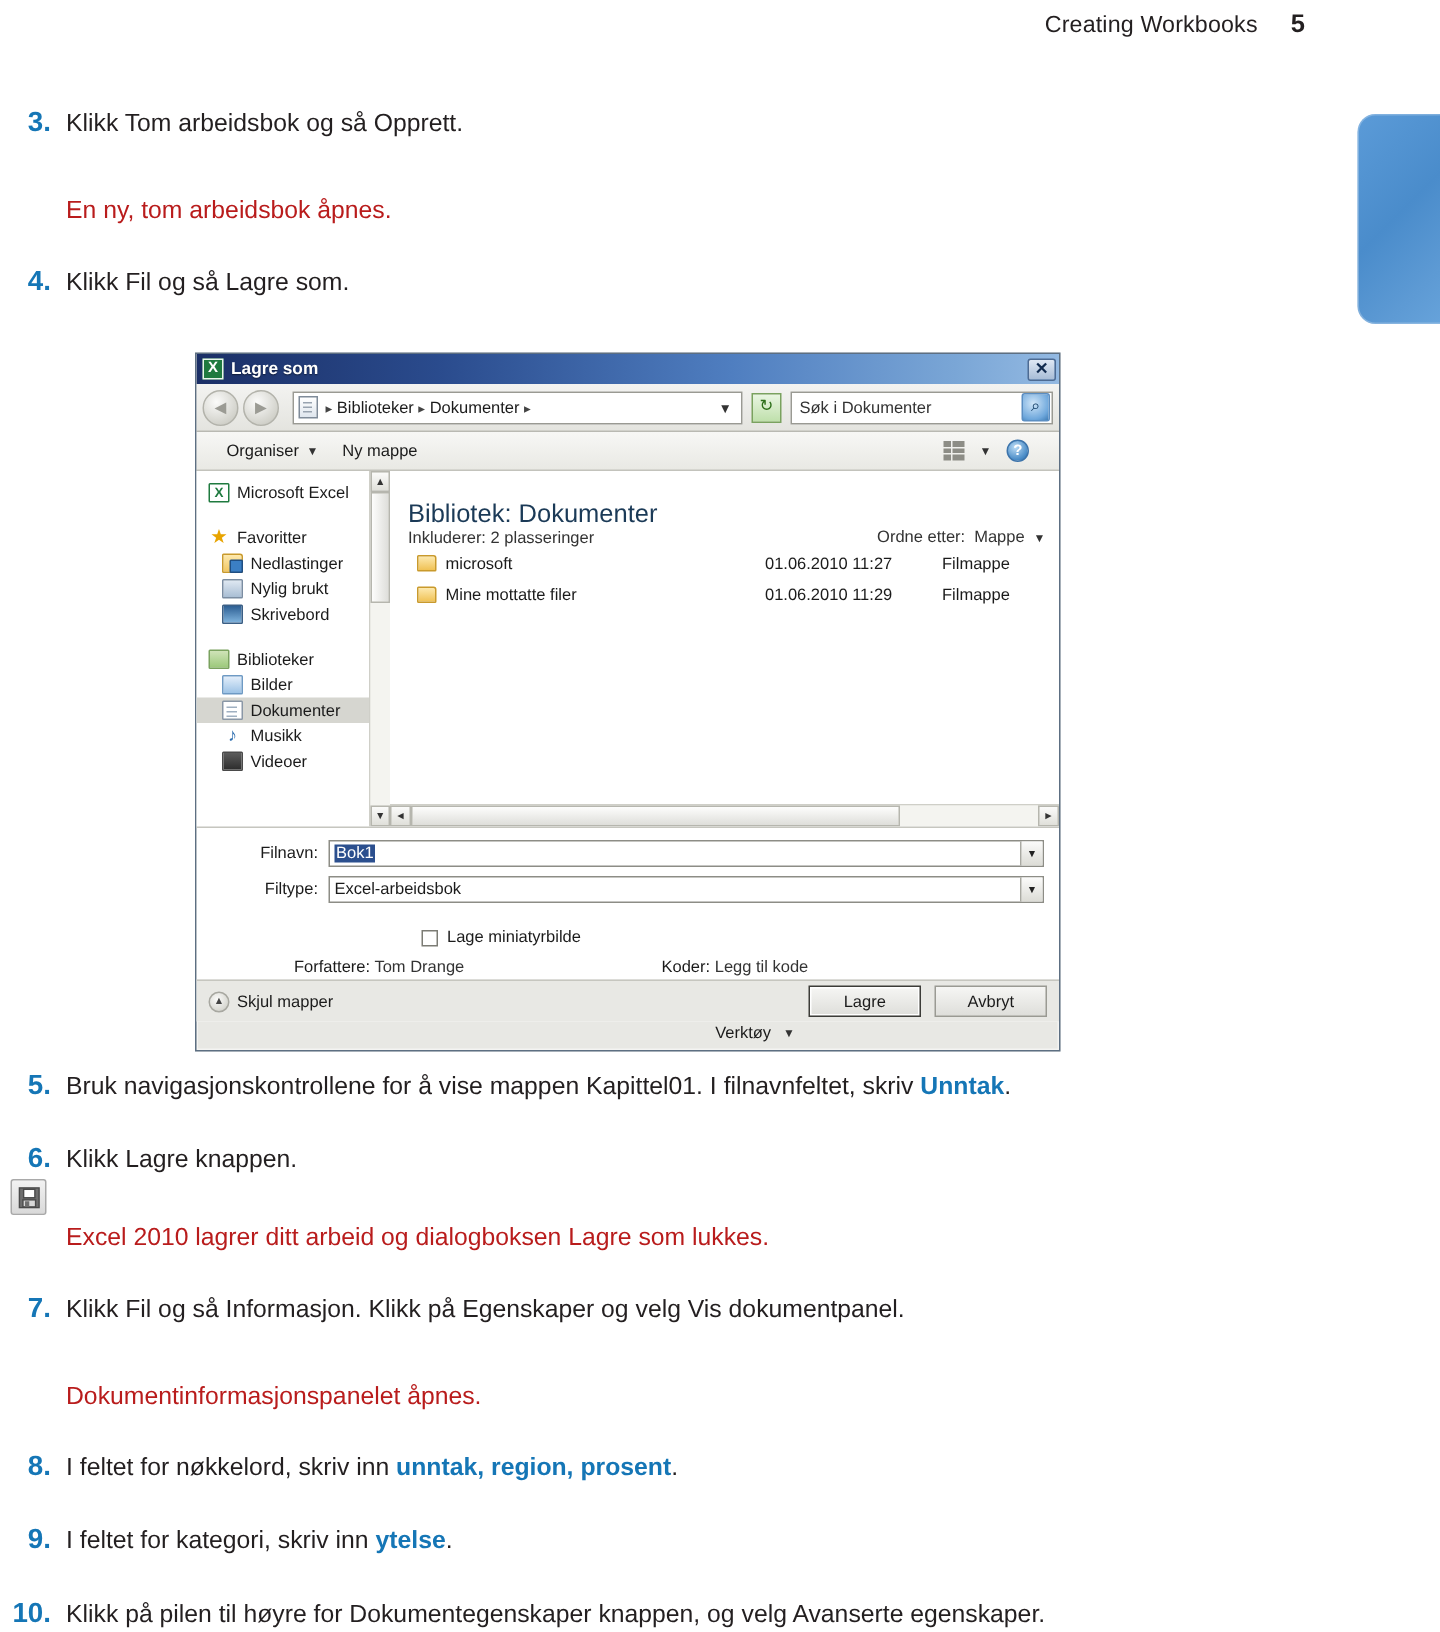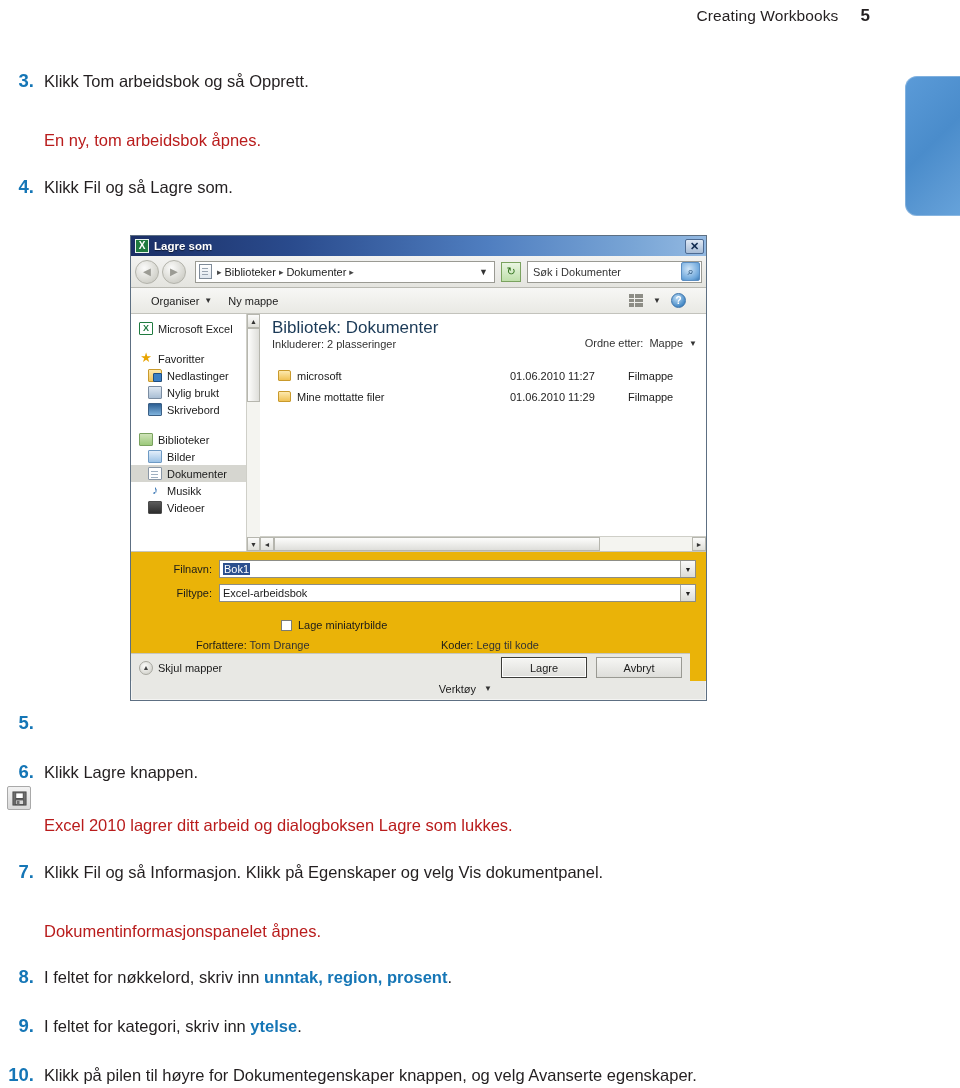--- a/index.html
+++ b/index.html
@@ -270,21 +270,21 @@
     border:1px solid #b6b6ae; display:flex;align-items:center;justify-content:center;
     font-size:7px; color:#333; line-height:1;
   }
   .vs-track{flex:1; background:#f4f4f0;}
   .vs-thumb{height:74px;margin:0 0; background:linear-gradient(to right,#fdfdfc,#dededa); border:1px solid #b6b6ae;}
 
   
   #dlg-content { flex:1; background:#fff; display:flex; flex-direction:column; position:relative; }
   #lib-header {
     height: 45px;
-    padding: 5px 9px 0 12px;
+    padding: 20px 9px 0 12px;
     display:flex; align-items:flex-start;
     background:#fff;
   }
   #lib-title { font-size: 17px; color:#1b3a57; font-weight:normal; line-height:1.05; }
   #lib-sub { font-size: 11px; color:#333; margin-top:1px; }
   #arrange {
     margin-left:auto; display:flex; align-items:center; gap:6px;
     font-size:11px; color:#333; padding-top:18px;
   }
   #col-headers {
@@ -314,21 +314,21 @@
     position:absolute; left:0; right:0; bottom:0; height:15px;
     background:#f0f0ec; border-top:1px solid #cfcfc8;
     display:flex; align-items:center;
   }
   .hs-btn{width:14px;height:14px;background:linear-gradient(#fbfbfa,#e0e0da);border:1px solid #b6b6ae;display:flex;align-items:center;justify-content:center;font-size:7px;color:#333;}
   .hs-track{flex:1;height:14px;background:#f4f4f0;position:relative;}
   .hs-thumb{position:absolute;left:0;top:0;bottom:0;width:78%;background:linear-gradient(#fdfdfc,#dededa);border:1px solid #b6b6ae;}
 
   
   #dlg-form {
-    background:#eab308;
+    background:#ffffff;
     border-top:1px solid #c6c6bf;
     padding: 8px 10px 0 10px;
     height: 130px;
     position: relative;
   }
   .form-row { display:flex; align-items:center; margin-bottom:6px; }
   .form-label { width:78px; text-align:right; padding-right:7px; font-size:11px; color:#1b1b1b;}
   .combo {
     flex:1; height:18px; background:#fff; border:1px solid #8d8d86;
     display:flex; align-items:center; padding-left:3px; font-size:11px;
@@ -341,39 +341,39 @@
   }
   #meta-row { display:flex; font-size:11px; color:#1b1b1b; margin: 8px 0 0 0; }
   #meta-row .m-authors { width:300px; padding-left:55px; }
   #meta-row .m-lbl { color:#1b1b1b; }
   #meta-row .m-val { color:#333; }
   #thumb-row { display:flex; align-items:center; gap:6px; margin-top:17px; padding-left:140px; font-size:11px;}
   .chk { width:11px; height:11px; background:#fff; border:1px solid #7c7c75; }
 
   
   #dlg-footer {
-    position:absolute; left:0; right:16px; bottom:0;
+    position:absolute; left:0; right:0; bottom:0;
     height: 28px;
     background:#e8e8e4;
     border-top:1px solid #c6c6bf;
     display:flex; 
     padding: 0 8px;
     font-size:11px;
   }
   #hide-folders { display:flex; align-items:center; gap:5px; }
   .hf-circle{
     width:14px;height:14px;border-radius:50%;
     background: radial-gradient(circle at 40% 35%,#fbfbfa,#d8d8d2 70%,#c0c0b9);
     border:1px solid #a8a8a1; display:flex;align-items:center;justify-content:center;
     font-size:7px;color:#444;line-height:1;
   }
   #footer-right{ margin-left:auto; display:flex; align-items:center; gap:9px;}
   .tools{display:flex;align-items:center;gap:8px;margin-top:42px;}
   .dlg-btn{
-    width:86px;height:21px;
+    width:75px;height:21px;
     background: linear-gradient(#f6f6f4,#dededa);
     border:1px solid #9a9a93;
     display:flex;align-items:center;justify-content:center;
     font-size:11px;color:#1b1b1b;
   }
   .dlg-btn.primary{ border:1px solid #3c3c38; box-shadow: 0 0 0 1px #ffffff inset; }
 </style>
 </head>
 <body>
 
@@ -612,20 +612,24 @@
         <span class="dlg-btn">Avbryt</span>
       </div>
     </div>
   </div>
 </div>
 
 <div class="steps" id="steps-bottom">
 
   <div class="step-row">
     <div class="step-num">5.</div>
+    <div class="step-text">
+      <span>Bruk navigasjonskontrollene for å vise mappen Kapittel01. I filnavnfeltet, skriv</span>
+      <span class="hi">Unntak</span><span>.</span>
+    </div>
   </div>
   <div class="gap-m"></div>
 
   <div class="step-row">
     <div class="step-num">6.</div>
     <div class="step-text">Klikk Lagre knappen.</div>
   </div>
   <div class="gap-s"></div>
   <div class="sub-row">
     <div class="spacer"></div>

